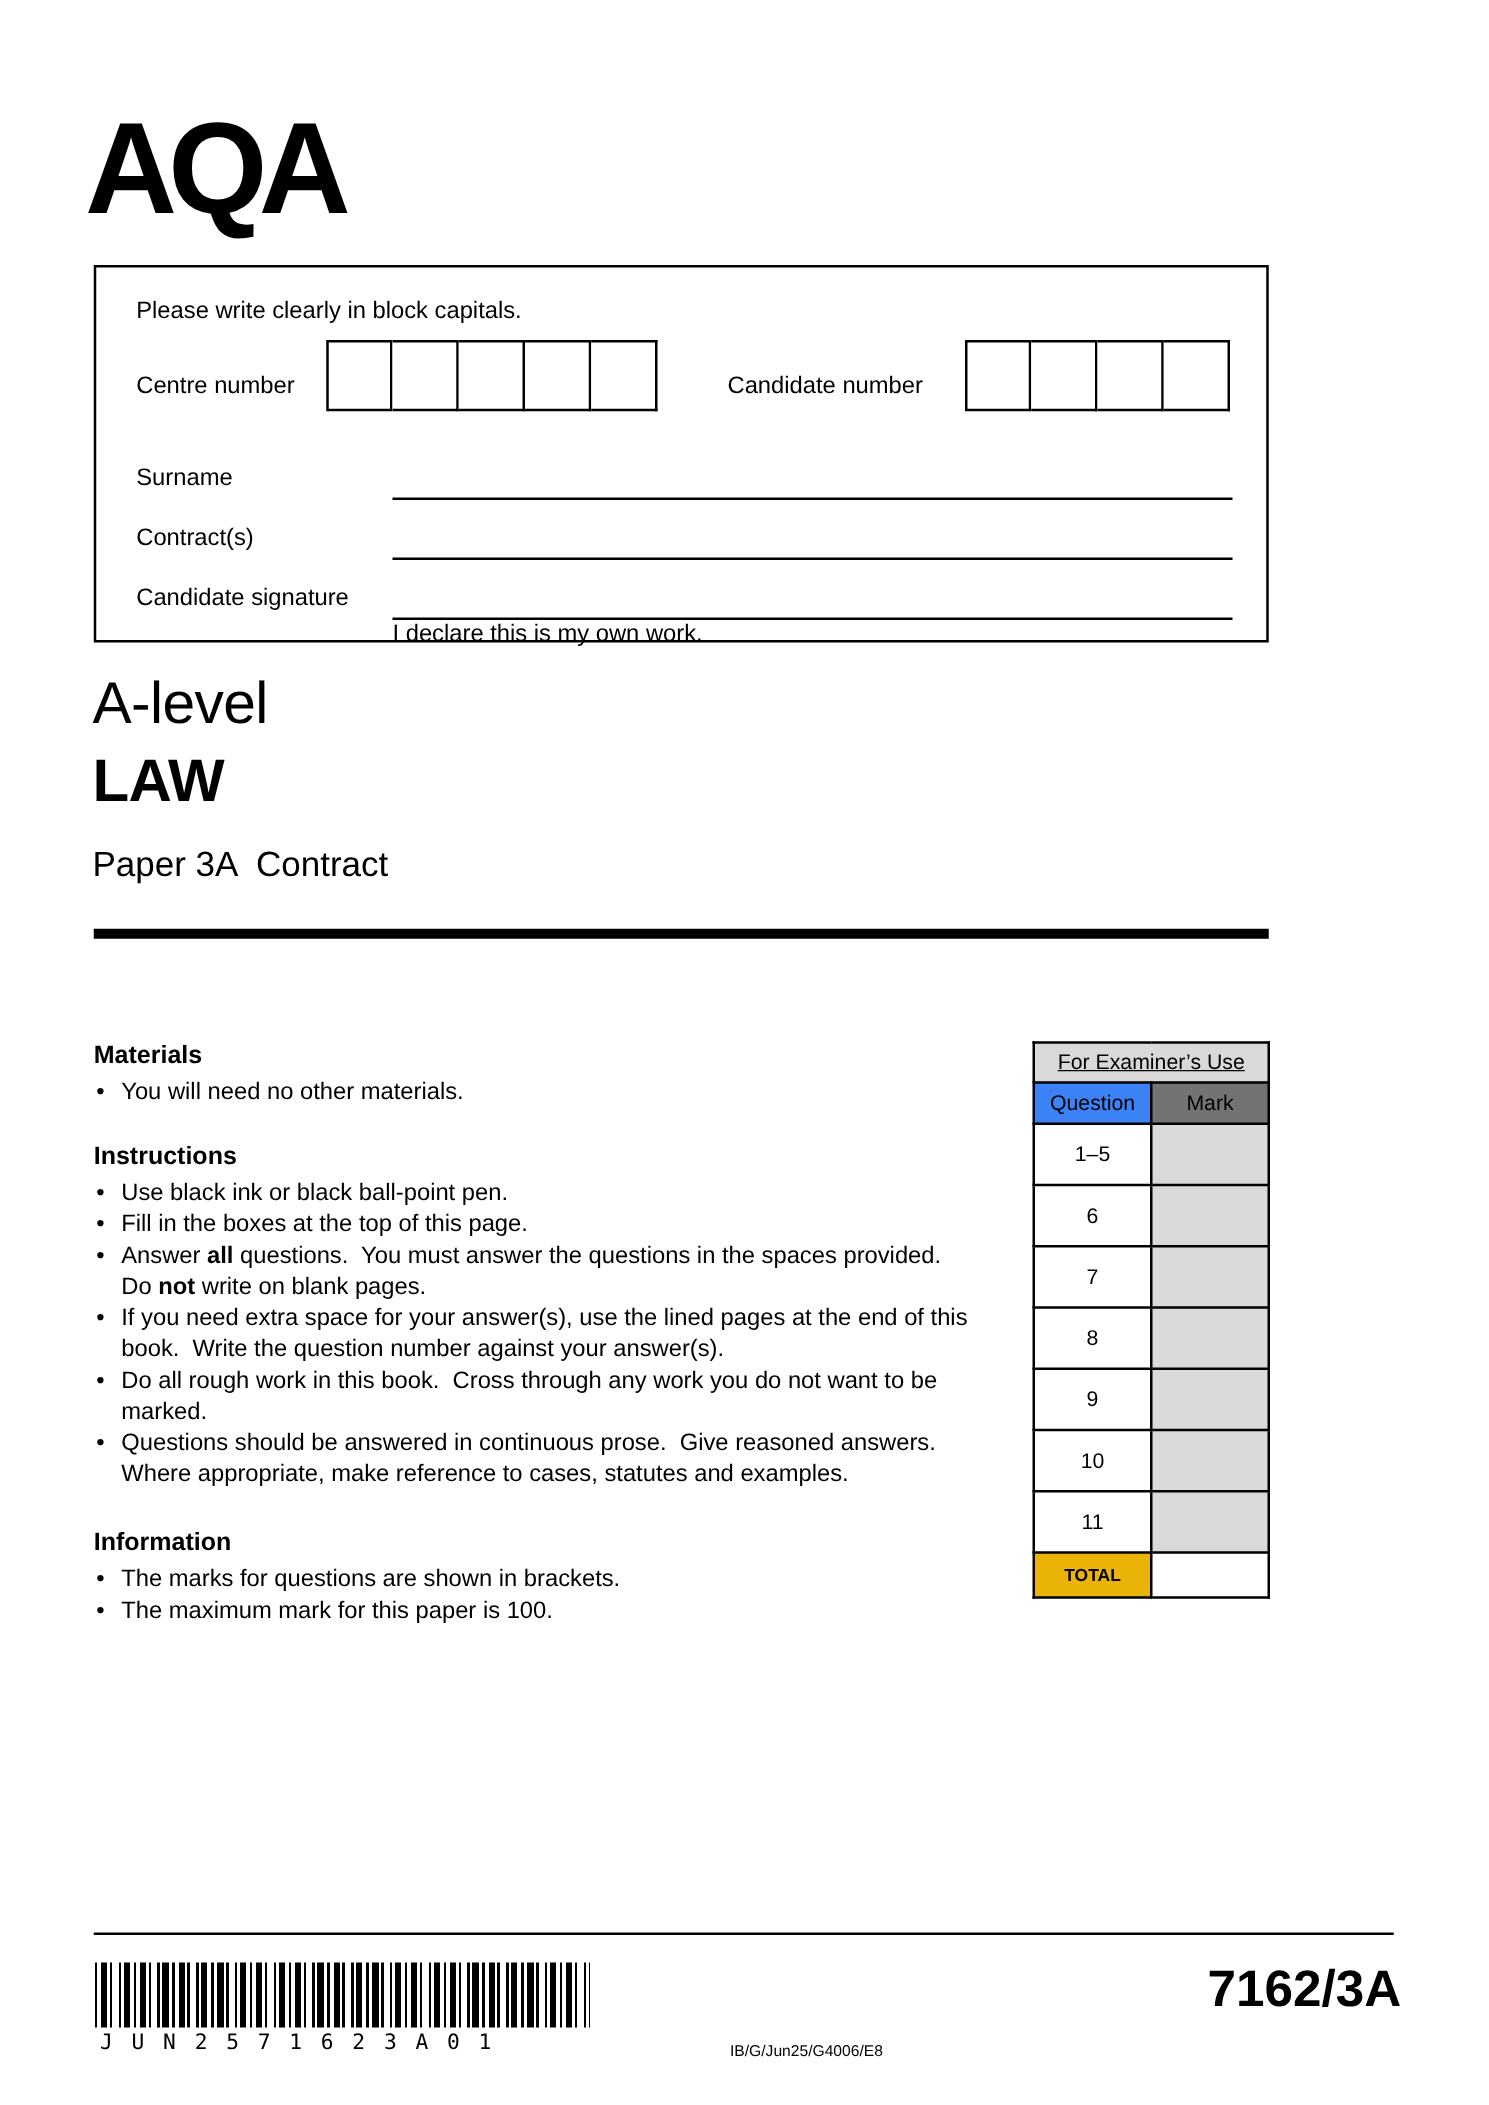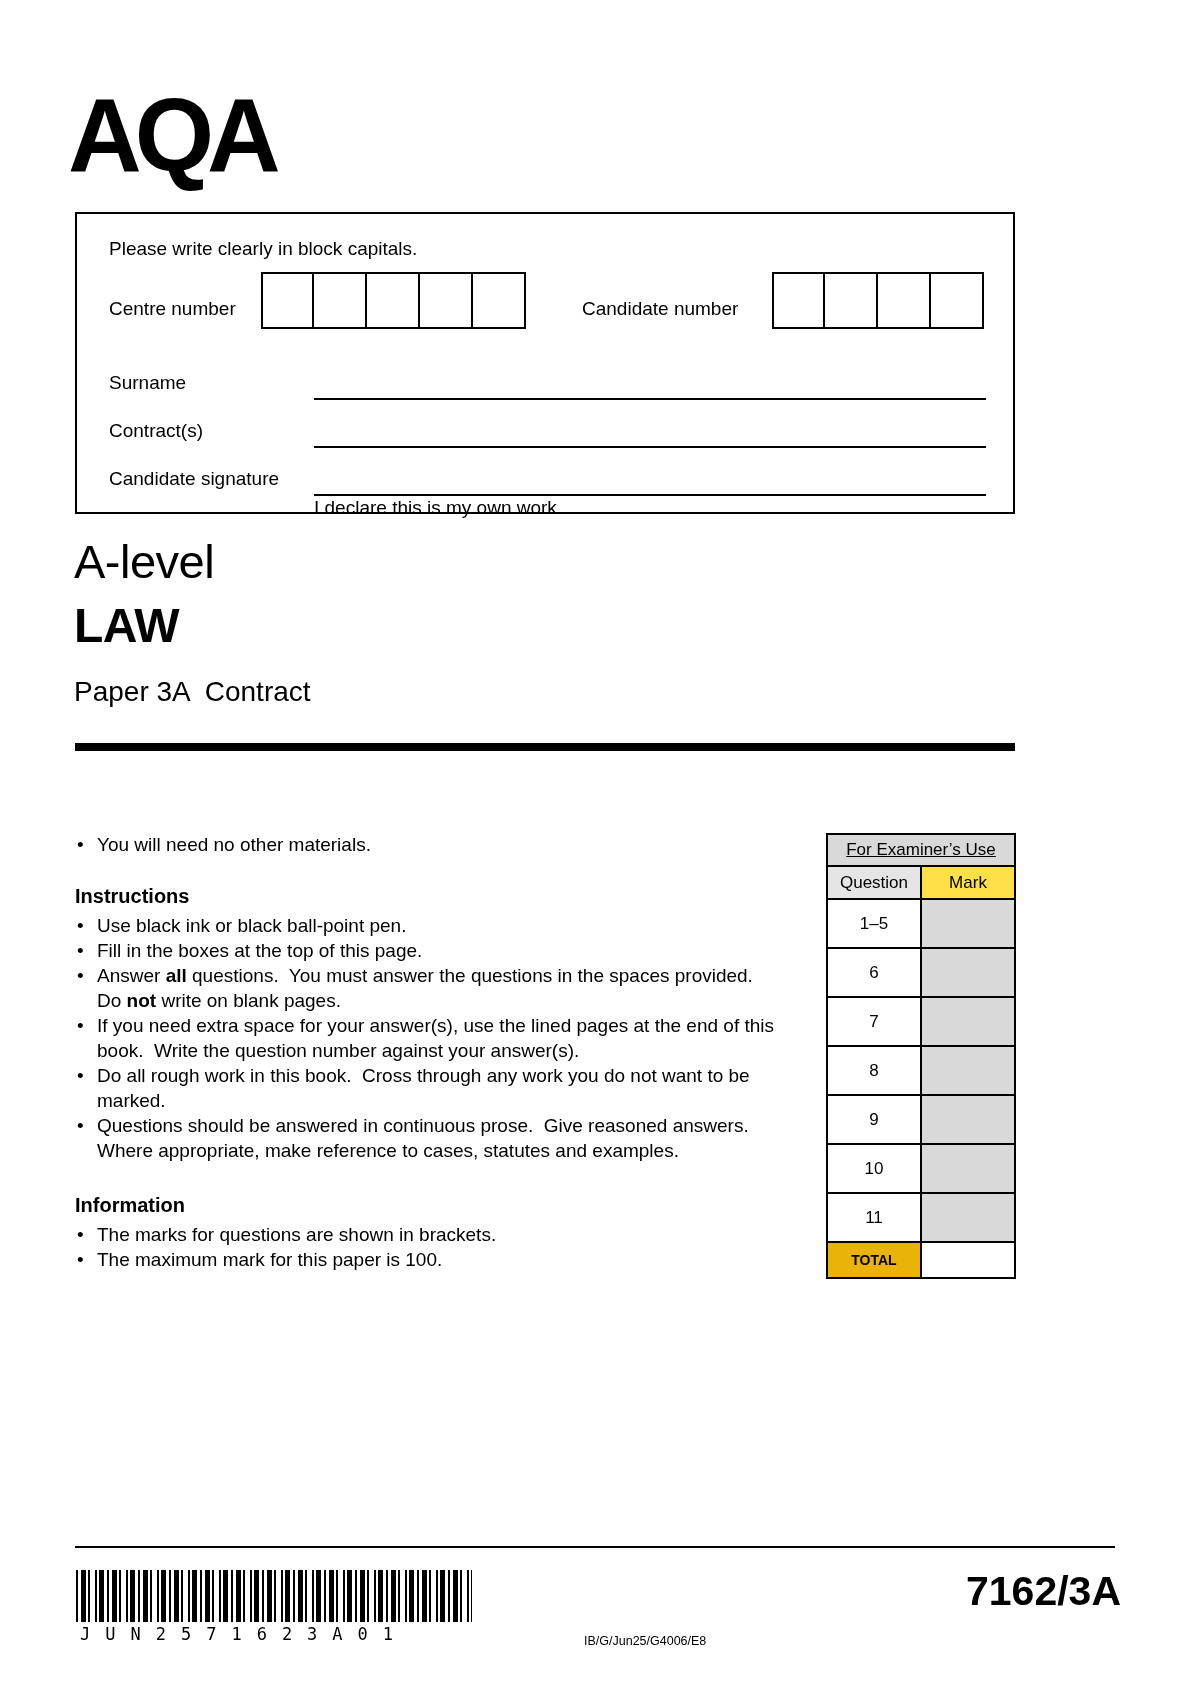--- a/index.html
+++ b/index.html
@@ -54,22 +54,22 @@
   .h-information { margin-top:30px; margin-bottom:4px; }
   .bullet-item { display:flex; }
   .dot { width:22px; flex:0 0 22px; text-align:left; padding-left:2px; }
   .btext { flex:1; white-space:pre-wrap; }
 
   
   .exam-table { position:absolute; left:826px; top:833px; border-collapse:collapse;
                 font-size:17px; text-align:center; }
   .exam-table td { border:2px solid #000; }
   .et-title { height:32px; background:#d9d9d9; font-size:17px;text-decoration:underline; }
-  .et-q { width:94px; height:33px; background:#e5e5e5; }
-  .et-m { width:94px; height:33px; background:#fde047; }
+  .et-q { width:94px; height:33px; background:#3b82f6; }
+  .et-m { width:94px; height:33px; background:#737373; }
   .et-row-q { width:94px; height:49px; background:#fff; }
   .et-row-m { width:94px; height:31px; background:#d9d9d9; }
   .et-total { height:36px; background:#eab308; font-weight:700; font-size:14px; }
   .et-total-m { height:36px; background:#fff; }
 
   
   .thin-rule { position:absolute; left:75px; top:1546px; width:1040px; height:2px; background:#000; }
   .barcode { position:absolute; left:76px; top:1570px; width:396px; height:52px;
     background:repeating-linear-gradient(90deg,
       #000 0 2px, #fff 2px 5px, #000 5px 10px, #fff 10px 12px,
@@ -119,20 +119,21 @@
   </div>
 
   <div class="t-level">A-level</div>
   <div class="t-subject">LAW</div>
   <div class="t-paper">Paper 3A  Contract</div>
 
   <div class="thick-rule"></div>
 
 
   <div class="infocol">
+    <div class="sec-head h-materials">Materials</div>
     <div class="bullet-item">
       <span class="dot">•</span>
       <span class="btext">You will need no other materials.</span>
     </div>
 
     <div class="sec-head h-instructions">Instructions</div>
     <div class="bullet-item">
       <span class="dot">•</span>
       <span class="btext">Use black ink or black ball-point pen.</span>
     </div>

